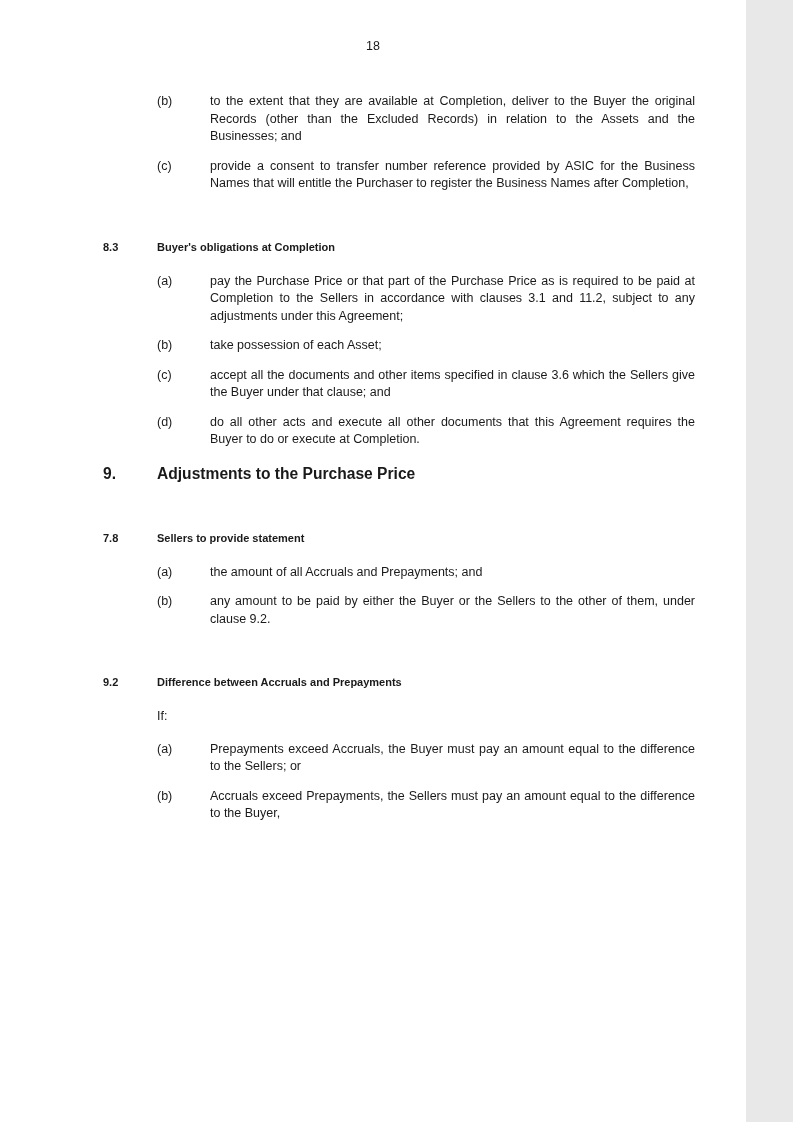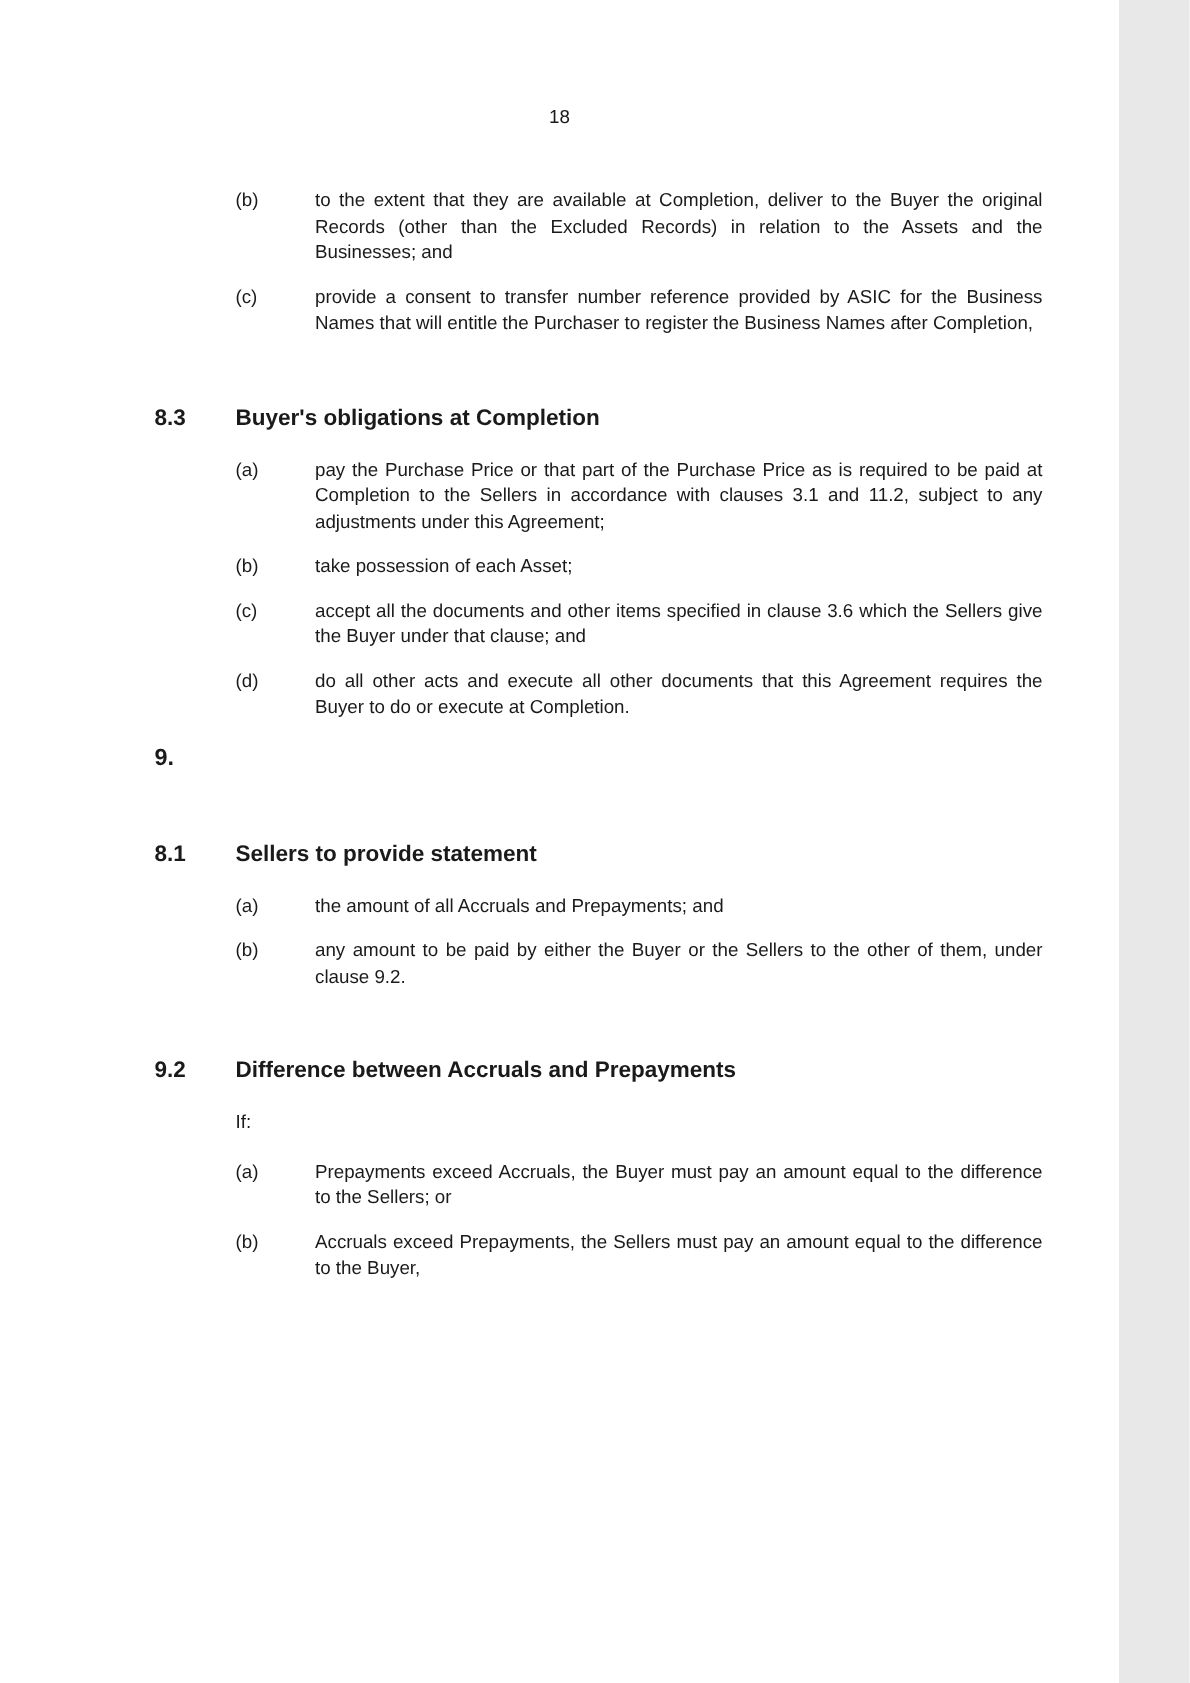--- a/index.html
+++ b/index.html
@@ -9,21 +9,21 @@
     background: #e8e8e8;
     font-family: "Liberation Sans", "DejaVu Sans", sans-serif;
   }
   .sheet {
     position: relative;
     width: 746px;
     height: 1122px;
     background: #ffffff;
     color: #1a1a1a;
     box-sizing: border-box;
-    padding-top: 70px;
+    padding-top: 38px;
     overflow: hidden;
   }
   .page-number {
     text-align: center;
     font-size: 12.5px;
     line-height: 17px;
     margin-bottom: 38px;
   }
   .page-body {
     margin-left: 103px;
@@ -41,21 +41,21 @@
     margin: 0 0 12px 54px;
   }
   .item .label { flex: 0 0 53px; }
   .item .text { flex: 1; text-align: justify; }
   .heading {
     display: flex;
     font-weight: bold;
     margin: 15px 0 17px 0;
   }
   .heading .num { flex: 0 0 54px; }
-  .heading.sub { font-size: 15px; line-height: 18px; margin-top: 45px; }
+  .heading.sub { font-size: 11px; line-height: 18px; margin-top: 45px; }
   .heading.major { font-size: 15.6px; line-height: 20px; margin: 15px 0 17px 0; }
 </style>
 </head>
 <body>
 
 <div class="sheet">
 
   <div class="page-number">18</div>
 
   <div class="page-body">
@@ -85,24 +85,25 @@
       <span class="label">(c)</span>
       <span class="text">accept all the documents and other items specified in clause 3.6 which the Sellers give the Buyer under that clause; and</span>
     </div>
     <div class="item">
       <span class="label">(d)</span>
       <span class="text">do all other acts and execute all other documents that this Agreement requires the Buyer to do or execute at Completion.</span>
     </div>
 
     <div class="heading major">
       <span class="num">9.</span>
+      <span class="title">Adjustments to the Purchase Price</span>
     </div>
 
     <div class="heading sub">
-      <span class="num">8.1</span>
+      <span class="num">7.8</span>
       <span class="title">Sellers to provide statement</span>
     </div>
     <div class="item">
       <span class="label">(a)</span>
       <span class="text">the amount of all Accruals and Prepayments; and</span>
     </div>
     <div class="item">
       <span class="label">(b)</span>
       <span class="text">any amount to be paid by either the Buyer or the Sellers to the other of them, under clause 9.2.</span>
     </div>

